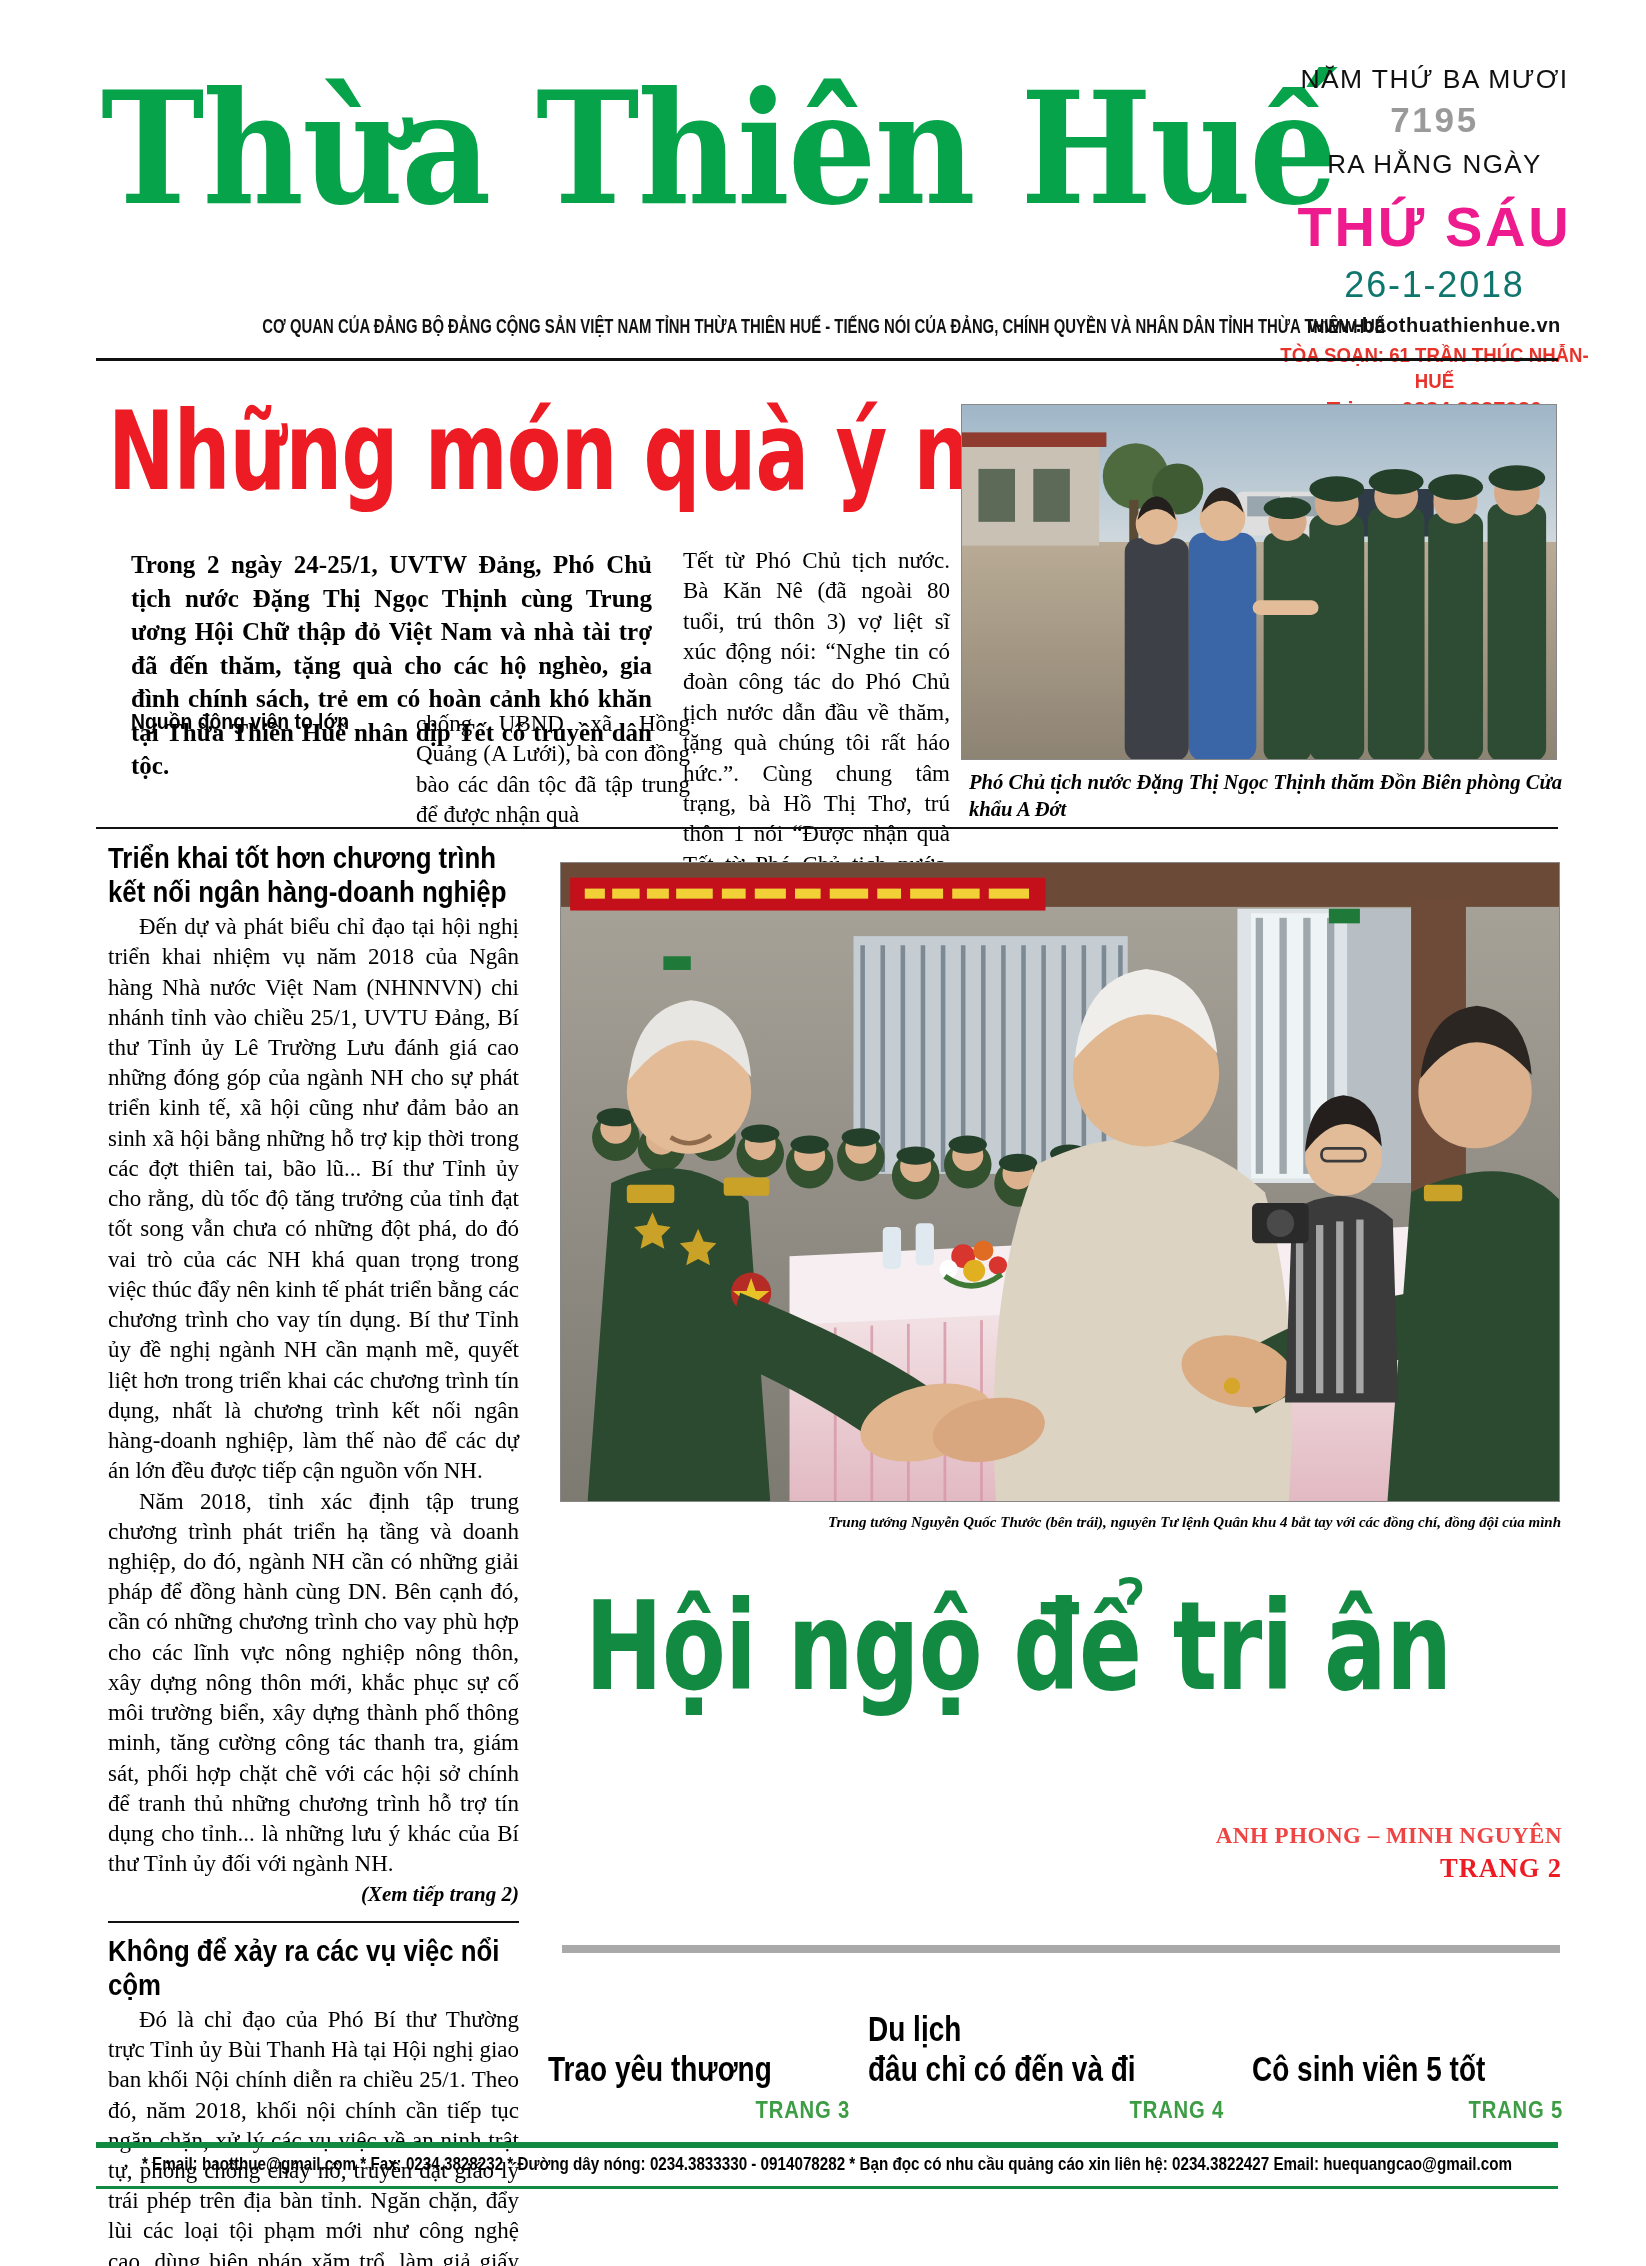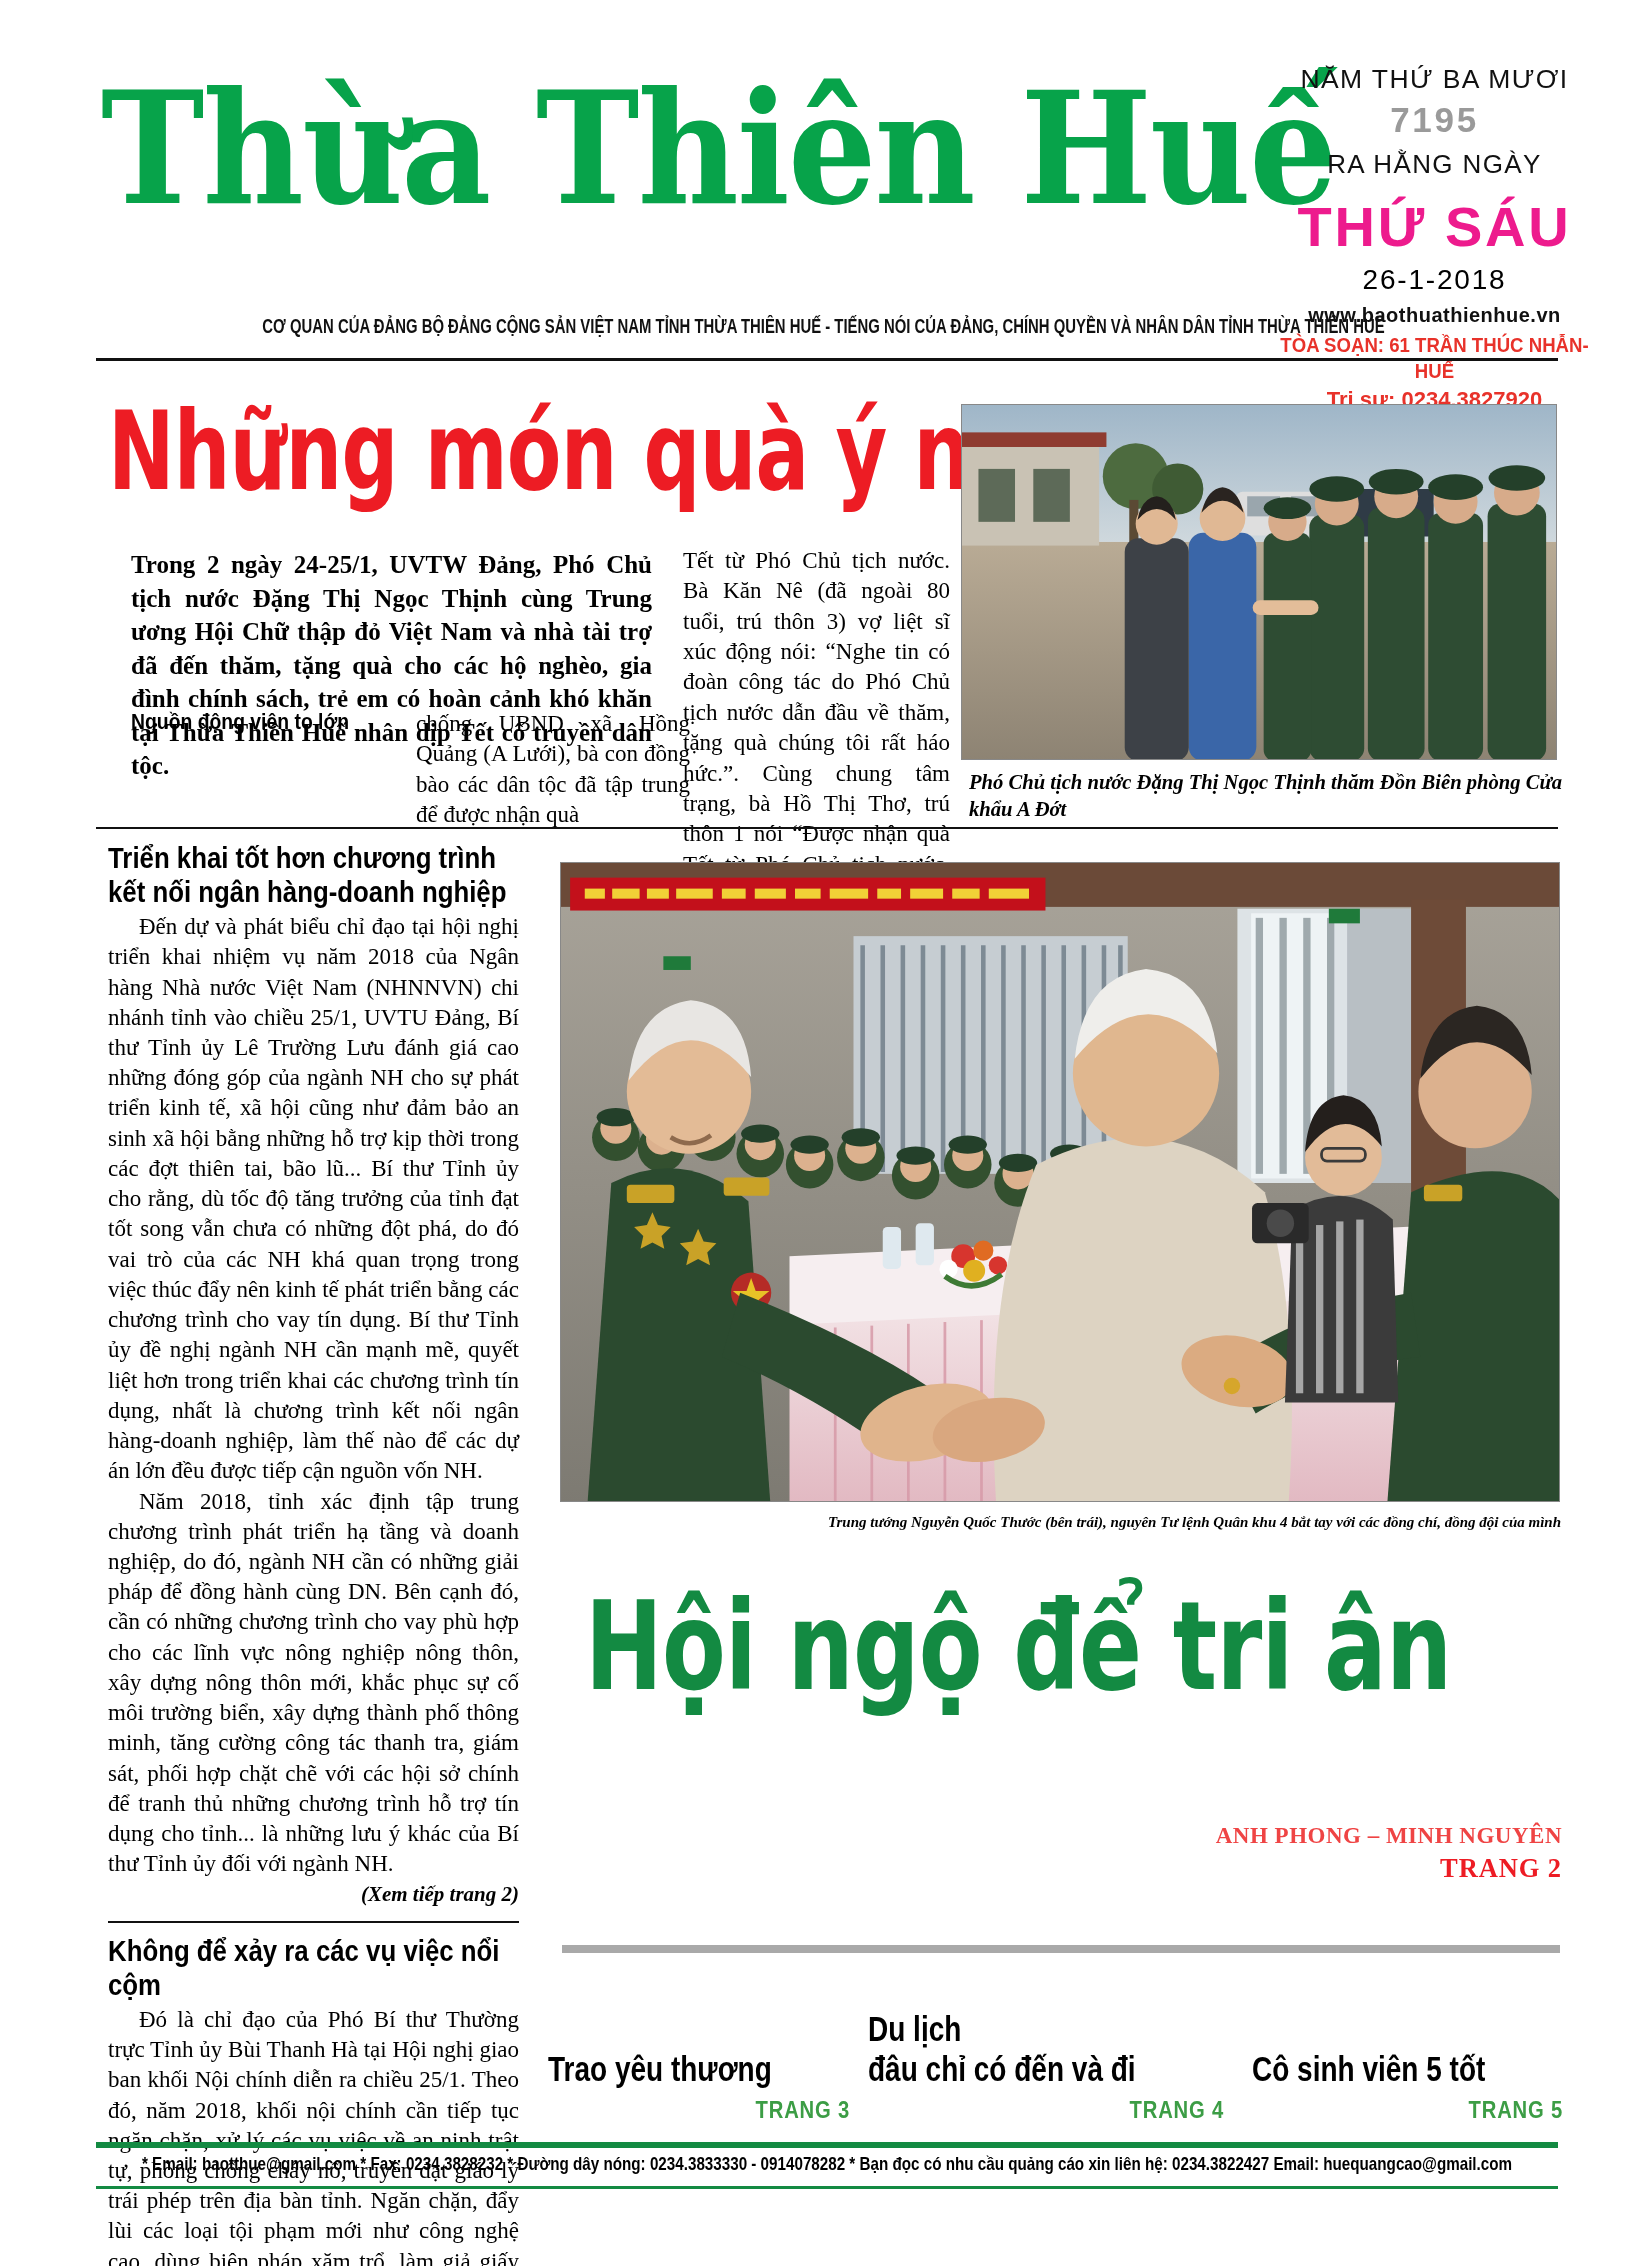--- a/index.html
+++ b/index.html
@@ -74,22 +74,22 @@
     font-family: "Liberation Sans", sans-serif;
     font-weight: bold;
     font-size: 56px;
     color: #ED1B8D;
     letter-spacing: 2.7px;
     line-height: 1.2;
     margin-top: 11px;
   }
   .mr-date {
     font-family: "Liberation Sans", sans-serif;
-    font-size: 28px;
-    color: #000000;
+    font-size: 36px;
+    color: #0f766e;
     letter-spacing: 1.8px;
     line-height: 1.25;
     margin-top: 1.8px;
   }
   .mr-web {
     font-family: "Liberation Sans", sans-serif;
     font-weight: bold;
     font-size: 20px;
     color: #111;
     letter-spacing: 0.5px;

